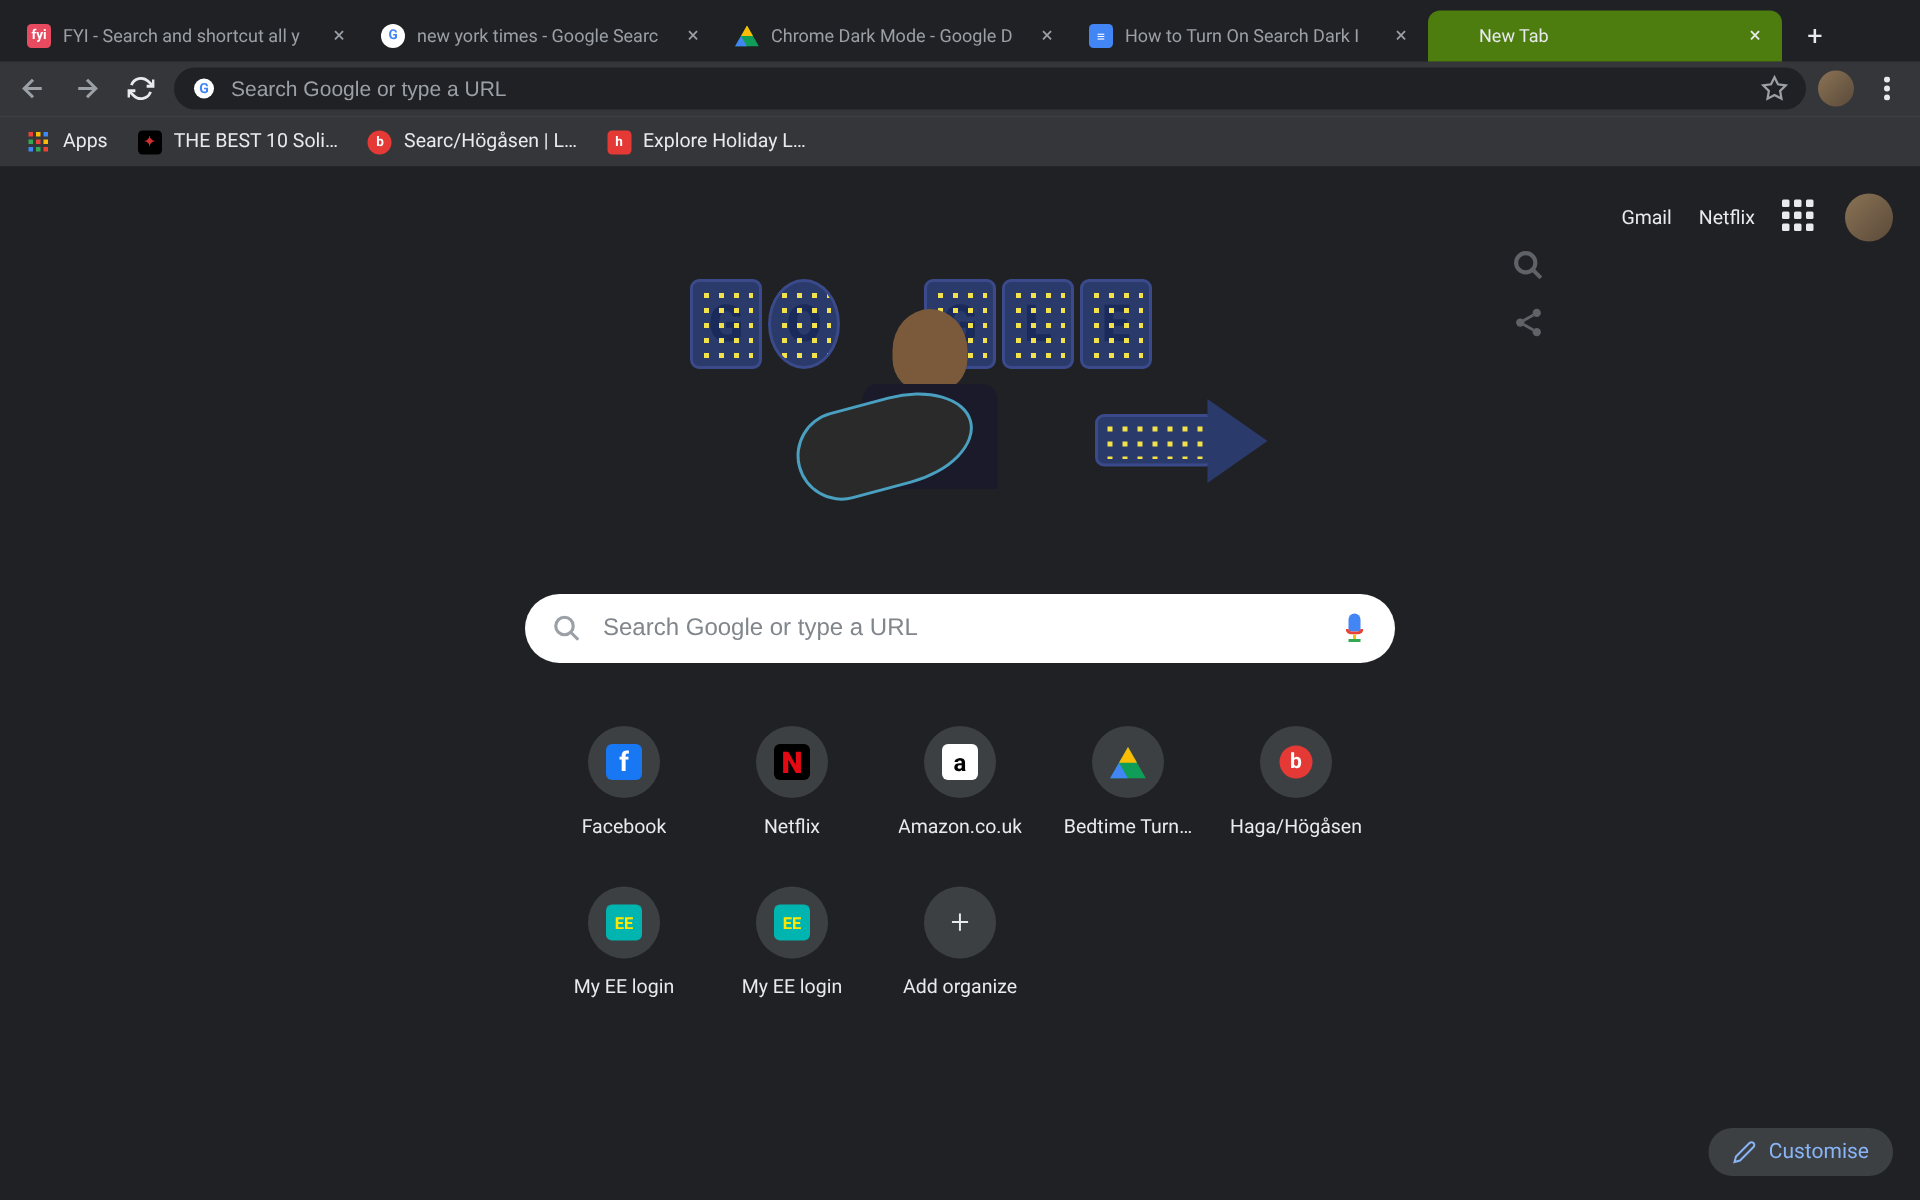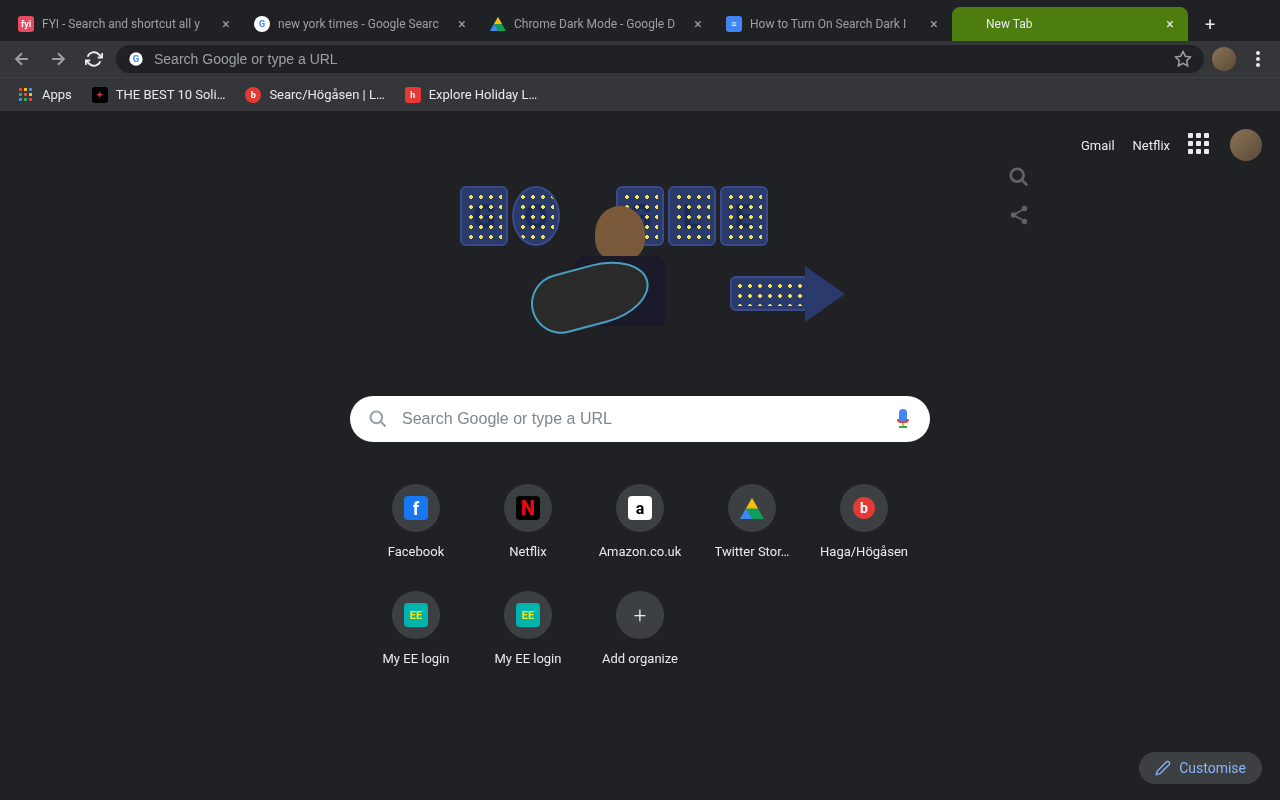--- a/index.html
+++ b/index.html
@@ -606,21 +606,21 @@
     <div class="shortcut">
       <div class="shortcut-icon">
           <div class="shortcut-inner">
         <svg width="24" height="21" viewBox="0 0 24 21">
               <polygon points="12,0 24,21 0,21" fill="#0f9d58"></polygon>
               <polygon points="12,0 18,10.5 6,10.5" fill="#fbbc04"></polygon>
               <polygon points="6,10.5 12,21 0,21" fill="#4285f4"></polygon>
             </svg>
       </div>
         </div>
-      <span class="shortcut-label">Twitter Stor…</span>
+      <span class="shortcut-label">Bedtime Turn…</span>
     </div>
     <div class="shortcut">
       <div class="shortcut-icon">
           <div class="shortcut-inner" style="background:#e53935;border-radius:50%;width:22px;height:22px">b</div>
         </div>
       <span class="shortcut-label">Haga/Högåsen</span>
     </div>
     <div class="shortcut">
       <div class="shortcut-icon">
           <div class="shortcut-inner" style="background:#00b5b0;color:#ffe600;font-size:11px">EE</div>

